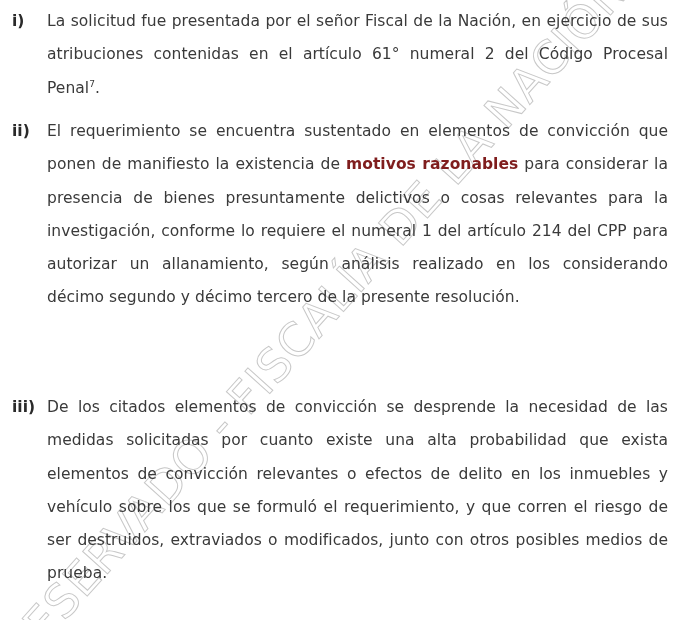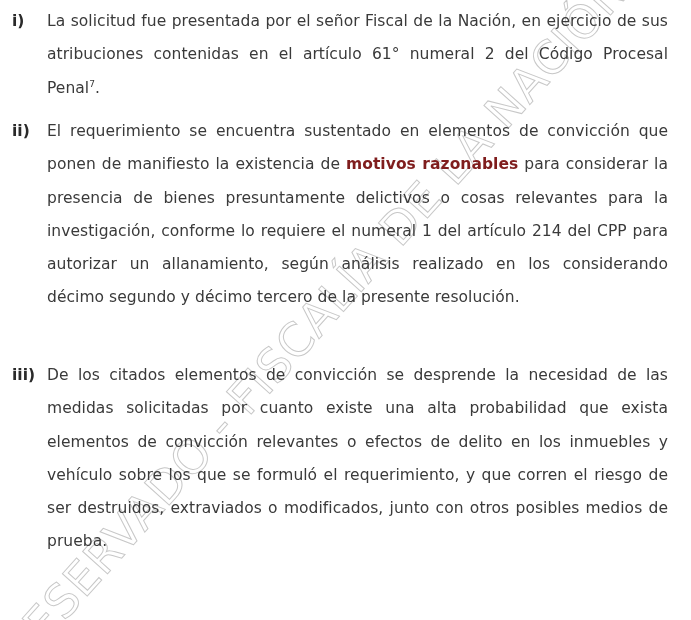--- a/index.html
+++ b/index.html
@@ -80,18 +80,18 @@
   <div class="item" style="top:5px;">
     <span class="item-label">i)</span>
     <div class="item-text"><span>La solicitud fue presentada por el señor Fiscal de la Nación, en ejercicio de sus atribuciones contenidas en el artículo 61° numeral 2 del Código Procesal Penal</span><sup>7</sup><span>.</span></div>
   </div>
 
   <div class="item" style="top:115px;">
     <span class="item-label">ii)</span>
     <div class="item-text"><span>El requerimiento se encuentra sustentado en elementos de convicción que ponen de manifiesto la existencia de </span><b>motivos razonables</b><span> para considerar la presencia de bienes presuntamente delictivos o cosas relevantes para la investigación, conforme lo requiere el numeral 1 del artículo 214 del CPP para autorizar un allanamiento, según análisis realizado en los considerando décimo segundo y décimo tercero de la presente resolución.</span></div>
   </div>
 
-  <div class="item" style="top:359px;">
+  <div class="item" style="top:391px;">
     <span class="item-label">iii)</span>
     <div class="item-text">De los citados elementos de convicción se desprende la necesidad de las medidas solicitadas por cuanto existe una alta probabilidad que exista elementos de convicción relevantes o efectos de delito en los inmuebles y vehículo sobre los que se formuló el requerimiento, y que corren el riesgo de ser destruidos, extraviados o modificados, junto con otros posibles medios de prueba.</div>
   </div>
 
 </div>
 
 </body></html>

